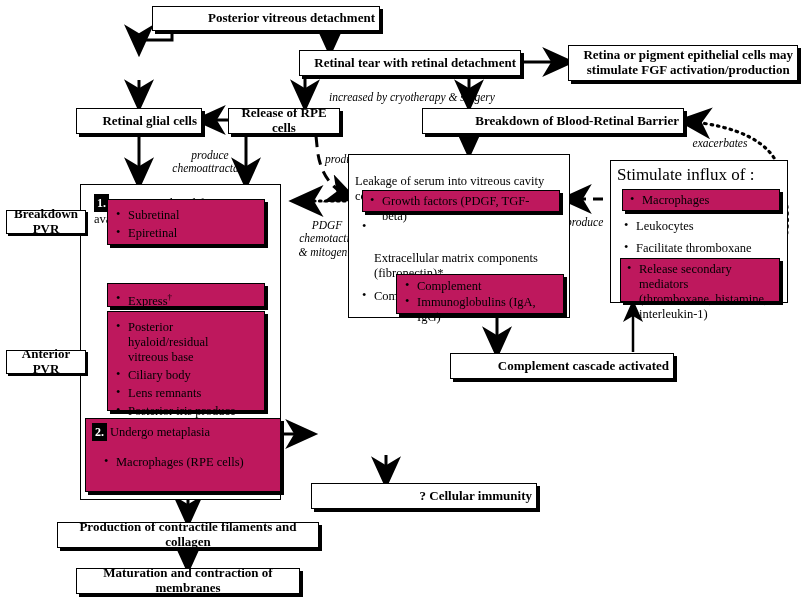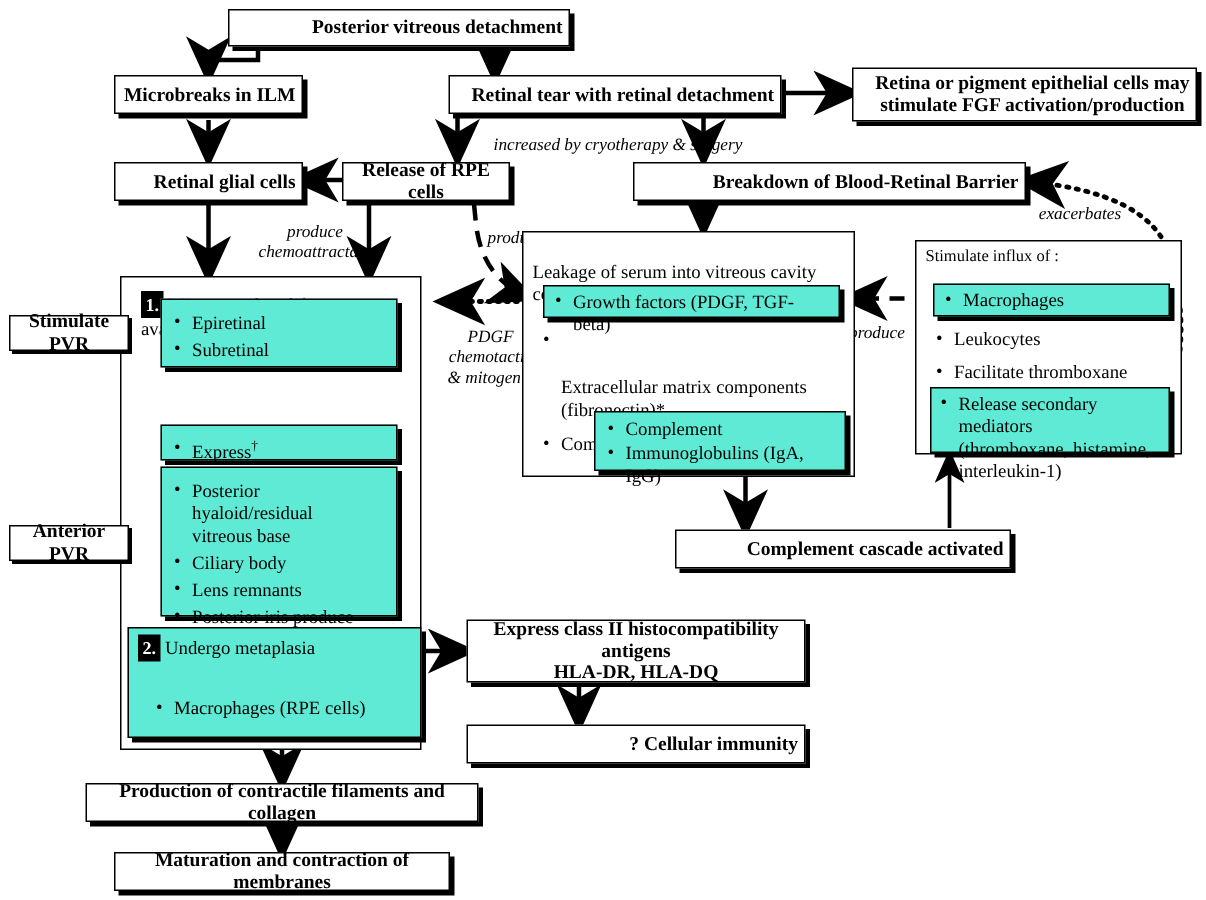--- a/index.html
+++ b/index.html
@@ -38,21 +38,21 @@
     border:1.5px solid #000;
     box-sizing:border-box;
   }
   .lbox{               
     display:block;
     text-align:left;
     padding:4px 6px;
   }
   .bullets{
     position:absolute;
-    background:#5eead4;
+    background:#be185d;
     border:1.5px solid #000;
     box-shadow:3px 3px 0 0 #000;
     box-sizing:border-box;
     font-size:12.5px;
     line-height:1.2;
     padding:5px 8px;
   }
   .bullets ul{margin:0;padding:0;list-style:none;}
   .bullets li{
     position:relative;
@@ -158,23 +158,20 @@
 
     <path d="M188,500 L188,521" stroke="#000" stroke-width="3" fill="none" marker-end="url(#ahbig)"></path>
 
     <path d="M188,548 L188,567" stroke="#000" stroke-width="3" fill="none" marker-end="url(#ahbig)"></path>
   </svg>
 
   <div class="box" style="left:152px;top:6px;width:228px;height:25px;">
     <span>Posterior vitreous detachment</span>
   </div>
 
-  <div class="box" style="left:76px;top:50px;width:126px;height:26px;">
-    <span>Microbreaks in ILM</span>
-  </div>
 
   <div class="box" style="left:299px;top:50px;width:222px;height:26px;">
     <span>Retinal tear with retinal detachment</span>
   </div>
 
   <div class="box" style="left:568px;top:45px;width:230px;height:36px;white-space:pre-line;">
     <span>Retina or pigment epithelial cells may
 stimulate FGF activation/production</span>
   </div>
 
@@ -219,22 +216,22 @@
 
   <div class="group" style="left:80px;top:184px;width:201px;height:316px;"></div>
 
   <div class="lbox" style="position:absolute;left:88px;top:190px;width:190px;font-size:12.5px;line-height:1.2;">
     <span class="chip">1.</span><span style="white-space:pre-line;">Migrate and proliferate  on
 available surfaces</span>
   </div>
 
   <div class="bullets" style="left:107px;top:200px;width:158px;height:46px;top:199px;">
     <ul>
+      <li><span>Subretinal</span></li>
       <li><span>Epiretinal</span></li>
-      <li><span>Subretinal</span></li>
     </ul>
   </div>
 
   <div class="bullets" style="left:107px;top:283px;width:158px;height:24px;">
     <ul>
       <li><span>Express</span><span class="sup">†</span></li>
     </ul>
   </div>
 
   <div class="bullets" style="left:107px;top:311px;width:158px;height:100px;">
@@ -245,26 +242,26 @@
       <li><span>Lens remnants</span></li>
       <li><span>Posterior iris produce</span></li>
     </ul>
   </div>
 
   <div class="bullets" style="left:85px;top:418px;width:196px;height:74px;padding:4px 6px;">
     <div style="margin-bottom:1px;">
       <span class="chip">2.</span><span>Undergo metaplasia</span>
     </div>
     <ul style="padding-left:12px;">
-      <li style="margin-top:24px;"><span>Macrophages (RPE cells)</span></li>
+      <li style="margin-top:14px;"><span>Macrophages (RPE cells)</span></li>
     </ul>
   </div>
 
   <div class="box thin" style="left:6px;top:210px;width:80px;height:24px;">
-    <span>Stimulate PVR</span>
+    <span>Breakdown PVR</span>
   </div>
   <div class="box thin" style="left:6px;top:350px;width:80px;height:24px;">
     <span>Anterior PVR</span>
   </div>
 
   <div class="group" style="left:348px;top:154px;width:222px;height:164px;"></div>
 
   <div style="position:absolute;left:355px;top:159px;width:210px;font-size:12.5px;line-height:1.2;white-space:pre-line;">
     <span>Leakage of serum into vitreous cavity
 containing :</span>
@@ -290,21 +287,21 @@
 
   <div class="bullets" style="left:396px;top:274px;width:168px;height:40px;padding:3px 8px;">
     <ul>
       <li style="margin:1px 0;"><span>Complement</span></li>
       <li style="margin:1px 0;"><span>Immunoglobulins (IgA, IgG)</span></li>
     </ul>
   </div>
 
   <div class="group" style="left:610px;top:160px;width:178px;height:143px;"></div>
 
-  <div style="position:absolute;left:617px;top:165px;width:170px;font-size:11px;line-height:1.2;">
+  <div style="position:absolute;left:617px;top:165px;width:170px;font-size:17px;line-height:1.2;">
     <span>Stimulate influx of :</span>
   </div>
 
   <div class="bullets" style="left:622px;top:189px;width:158px;height:22px;padding:2px 7px;">
     <ul>
       <li style="margin:1px 0;"><span>Macrophages</span></li>
     </ul>
   </div>
 
   <div style="position:absolute;left:624px;top:216px;width:160px;font-size:12.5px;line-height:1.2;">
@@ -323,24 +320,20 @@
       <li style="margin:1px 0;"><span style="white-space:pre-line;">Release secondary mediators
 (thromboxane, histamine,
    interleukin-1)</span></li>
     </ul>
   </div>
 
   <div class="box" style="left:450px;top:353px;width:224px;height:26px;">
     <span>Complement cascade activated</span>
   </div>
 
-  <div class="box" style="left:311px;top:413px;width:226px;height:42px;white-space:pre-line;">
-    <span>Express class II histocompatibility antigens
-HLA-DR, HLA-DQ</span>
-  </div>
 
   <div class="box" style="left:311px;top:483px;width:226px;height:26px;">
     <span>? Cellular immunity</span>
   </div>
 
   <div class="box" style="left:57px;top:522px;width:262px;height:26px;">
     <span>Production of contractile filaments and collagen</span>
   </div>
 
   <div class="box" style="left:76px;top:568px;width:224px;height:26px;">

